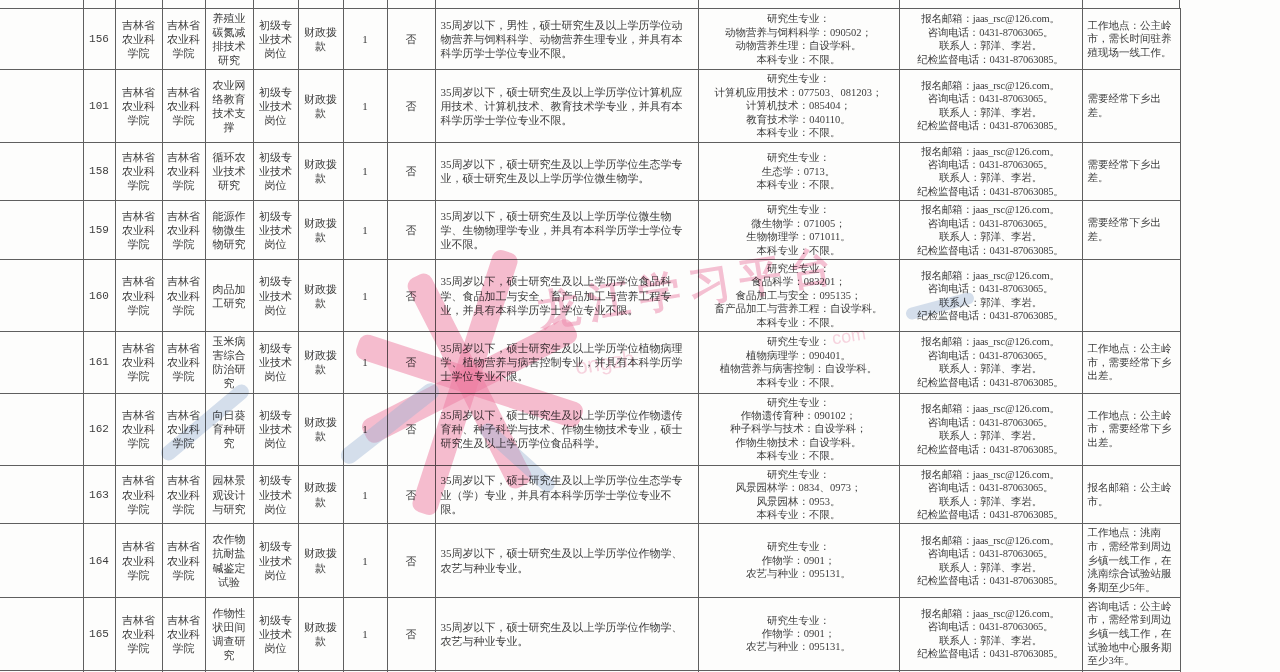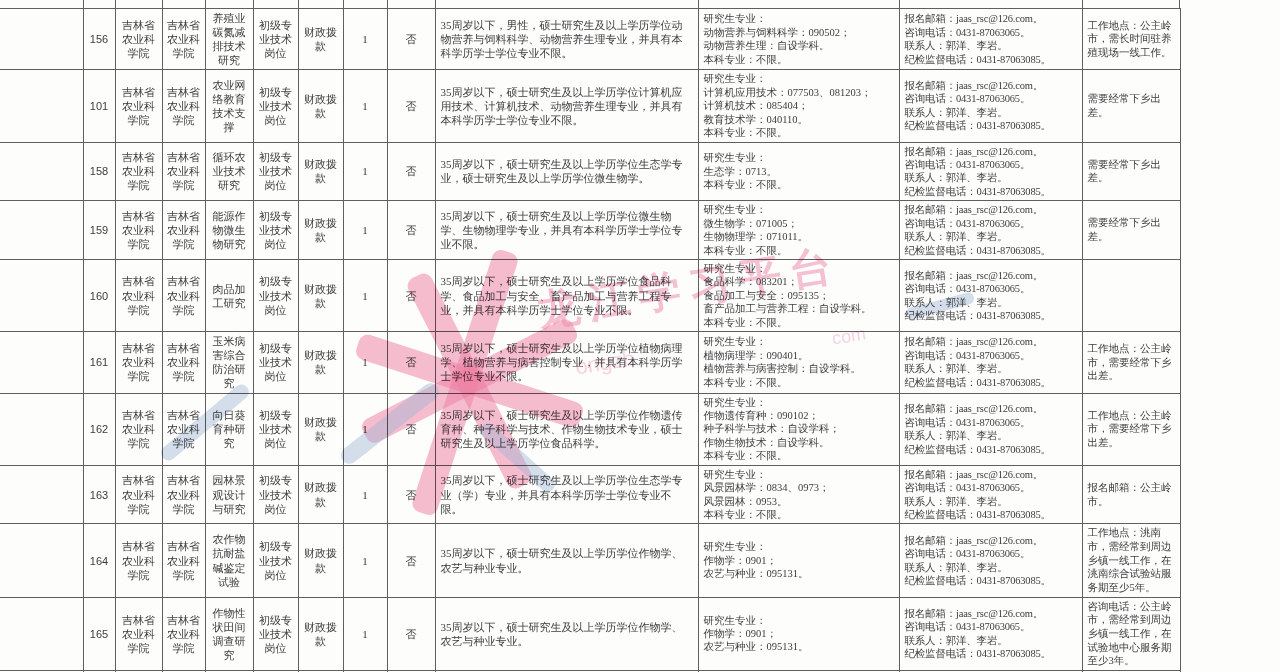--- a/index.html
+++ b/index.html
@@ -20,24 +20,24 @@
     border:1px solid #5f5f5f;
     vertical-align:middle;
     padding:2px 3px;
     font-size:11px;line-height:1.28;
     text-align:center;
     overflow:hidden;
     word-break:break-all;
   }
   td:first-child{border-left:none;}
   td.c-req,td.c-major,td.c-contact,td.c-notes{text-align:left;padding:2px 5px;}
-  td.c-major,td.c-contact{font-size:10.5px;}
+  td.c-major,td.c-contact{font-size:10.5px;text-align:center;}
   td.c-contact{letter-spacing:-0.2px;}
   td.c-notes{font-size:10.5px;line-height:1.3;}
-  td.c-no{font-family:Liberation Sans, sans-serif;}
+  td.c-no{font-family:Liberation Mono, monospace;}
   .pre{white-space:pre-line;}
   tr:nth-child(1){height:52px;}
   tr:nth-child(2){height:66px;}
   tr:nth-child(3){height:57px;}
   tr:nth-child(4){height:47px;}
   tr:nth-child(5){height:58px;}
   tr:nth-child(6){height:57px;}
   tr:nth-child(7){height:55px;}
   tr:nth-child(8){height:57px;}
   tr:nth-child(9){height:60px;}
@@ -123,21 +123,21 @@
     <tr>
       <td class="c-blank"></td>
       <td class="c-no">101</td>
       <td class="c-unit">吉林省农业科学院</td>
       <td class="c-unit">吉林省农业科学院</td>
       <td class="c-pos">农业网络教育技术支撑</td>
       <td class="c-level">初级专业技术岗位</td>
       <td class="c-fund">财政拨款</td>
       <td class="c-count">1</td>
       <td class="c-exam">否</td>
-      <td class="c-req">35周岁以下，硕士研究生及以上学历学位计算机应用技术、计算机技术、动物营养生理专业，并具有本科学历学士学位专业不限。</td>
+      <td class="c-req">35周岁以下，硕士研究生及以上学历学位计算机应用技术、计算机技术、教育技术学专业，并具有本科学历学士学位专业不限。</td>
       <td class="c-major pre">研究生专业：
 计算机应用技术：077503、081203；
 计算机技术：085404；
 教育技术学：040110。
 本科专业：不限。</td>
       <td class="c-contact pre">报名邮箱：jaas_rsc@126.com。
 咨询电话：0431-87063065。
 联系人：郭洋、李岩。
 纪检监督电话：0431-87063085。</td>
       <td class="c-notes">需要经常下乡出差。</td>

